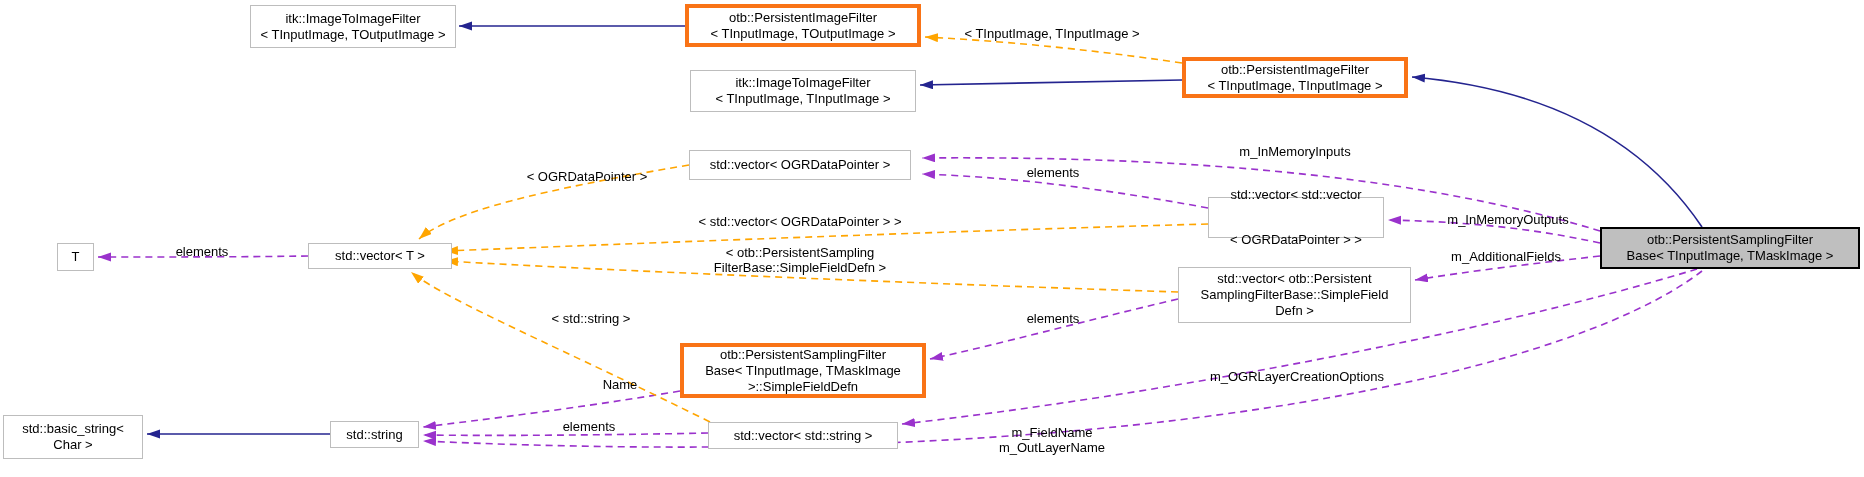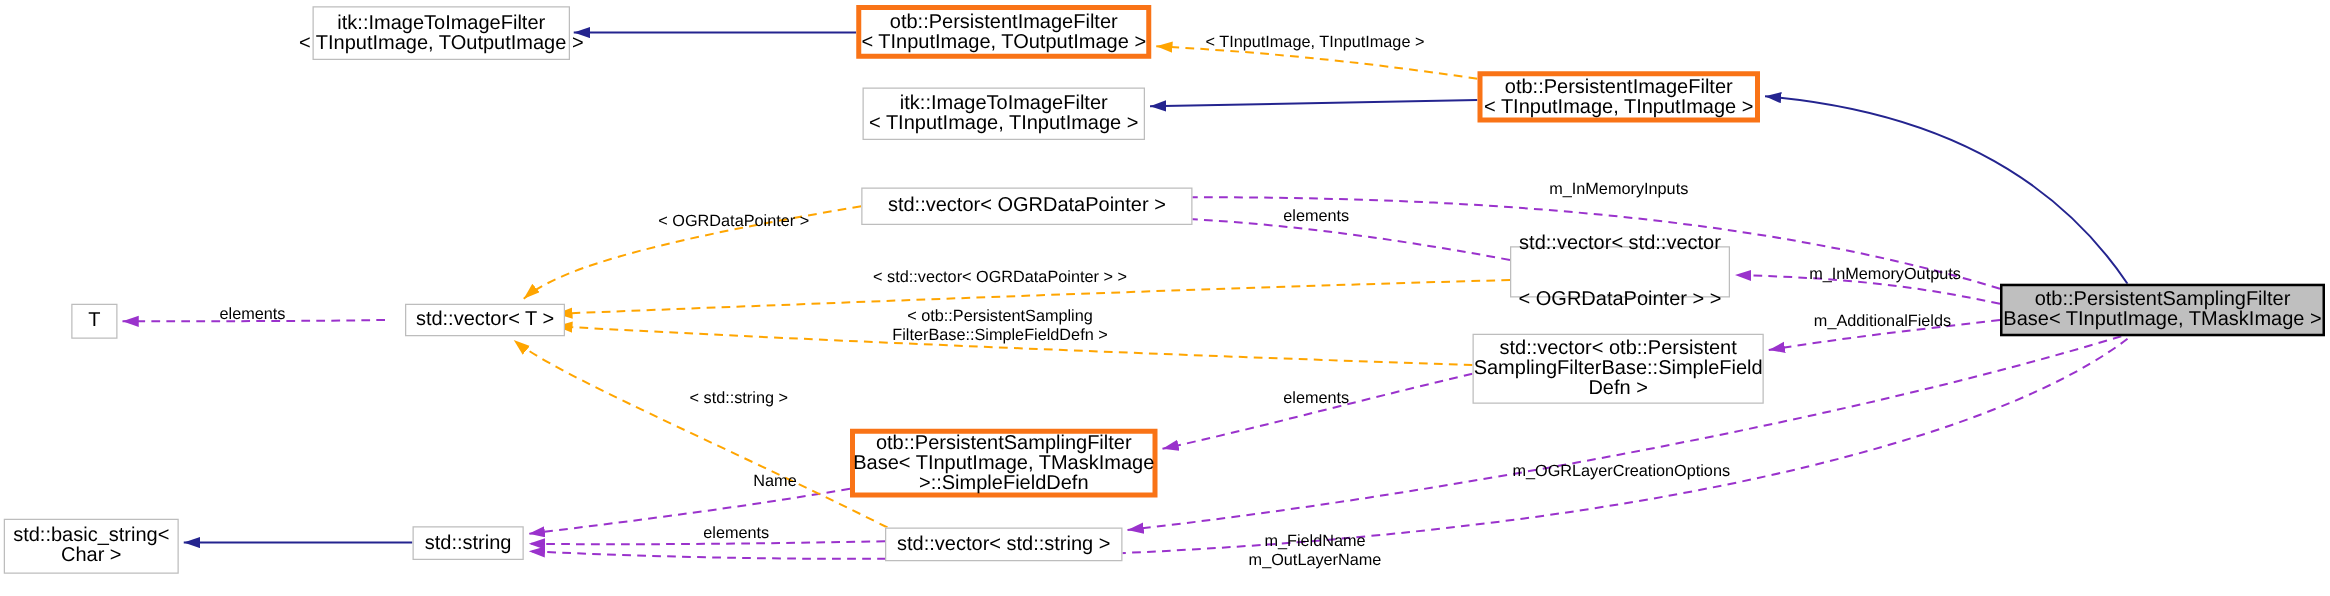--- a/index.html
+++ b/index.html
@@ -10,21 +10,21 @@
     background:#ffffff;
     font-family:"Liberation Sans", sans-serif;
     overflow:hidden;
   }
   #edges{position:absolute;left:0;top:0;width:1864px;height:477px;}
   .node{
     position:absolute;
     background:#ffffff;
     border:1px solid #bdbdbd;
     color:#000;
-    font-size:16px;
+    font-size:13px;
     line-height:16px;
     display:flex;
     flex-direction:column;
     align-items:center;
     justify-content:center;
     text-align:center;
     white-space:nowrap;
     box-sizing:border-box;
     z-index:2;
   }
@@ -101,30 +101,30 @@
   <div class="node" style="left:690px;top:70px;width:226px;height:42px;">
     <div>itk::ImageToImageFilter</div>
     <div>&lt; TInputImage, TInputImage &gt;</div>
   </div>
 
   <div class="node bold" style="left:1182px;top:57px;width:226px;height:41px;">
     <div>otb::PersistentImageFilter</div>
     <div>&lt; TInputImage, TInputImage &gt;</div>
   </div>
 
-  <div class="node" style="left:689px;top:150px;width:265px;height:30px;">
+  <div class="node" style="left:689px;top:150px;width:222px;height:30px;">
     <div>std::vector&lt; OGRDataPointer &gt;</div>
   </div>
 
   <div class="node" style="left:1208px;top:197px;width:176px;height:41px;gap:29px;">
     <div>std::vector&lt; std::vector</div>
     <div>&lt; OGRDataPointer &gt; &gt;</div>
   </div>
 
-  <div class="node" style="left:308px;top:243px;width:128px;height:26px;margin-left:16px;">
+  <div class="node" style="left:308px;top:243px;width:144px;height:26px;">
     <div>std::vector&lt; T &gt;</div>
   </div>
 
   <div class="node" style="left:57px;top:243px;width:37px;height:28px;">
     <div>T</div>
   </div>
 
   <div class="node" style="left:1178px;top:267px;width:233px;height:56px;">
     <div>std::vector&lt; otb::Persistent</div>
     <div>SamplingFilterBase::SimpleField</div>

